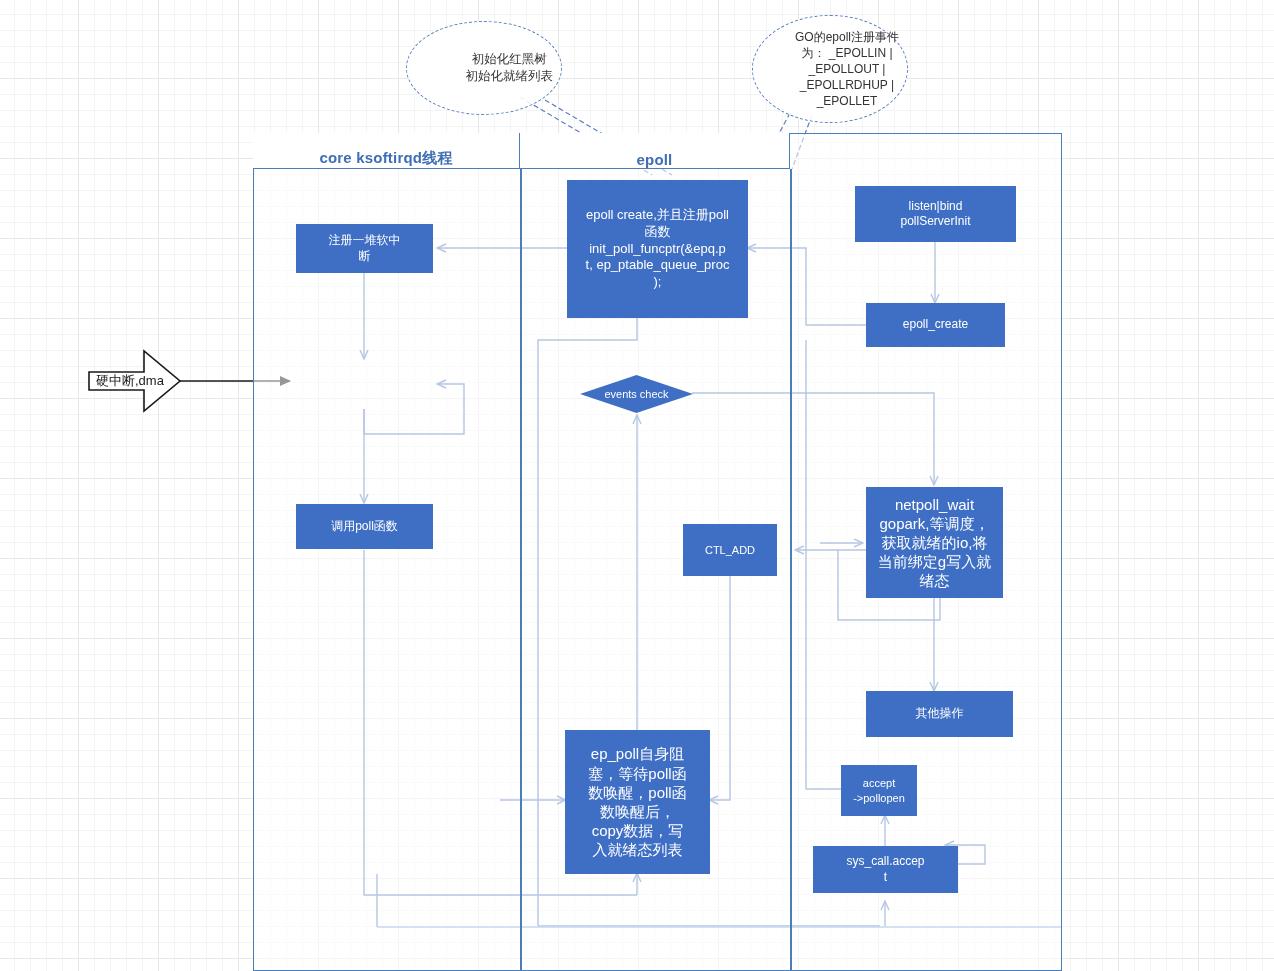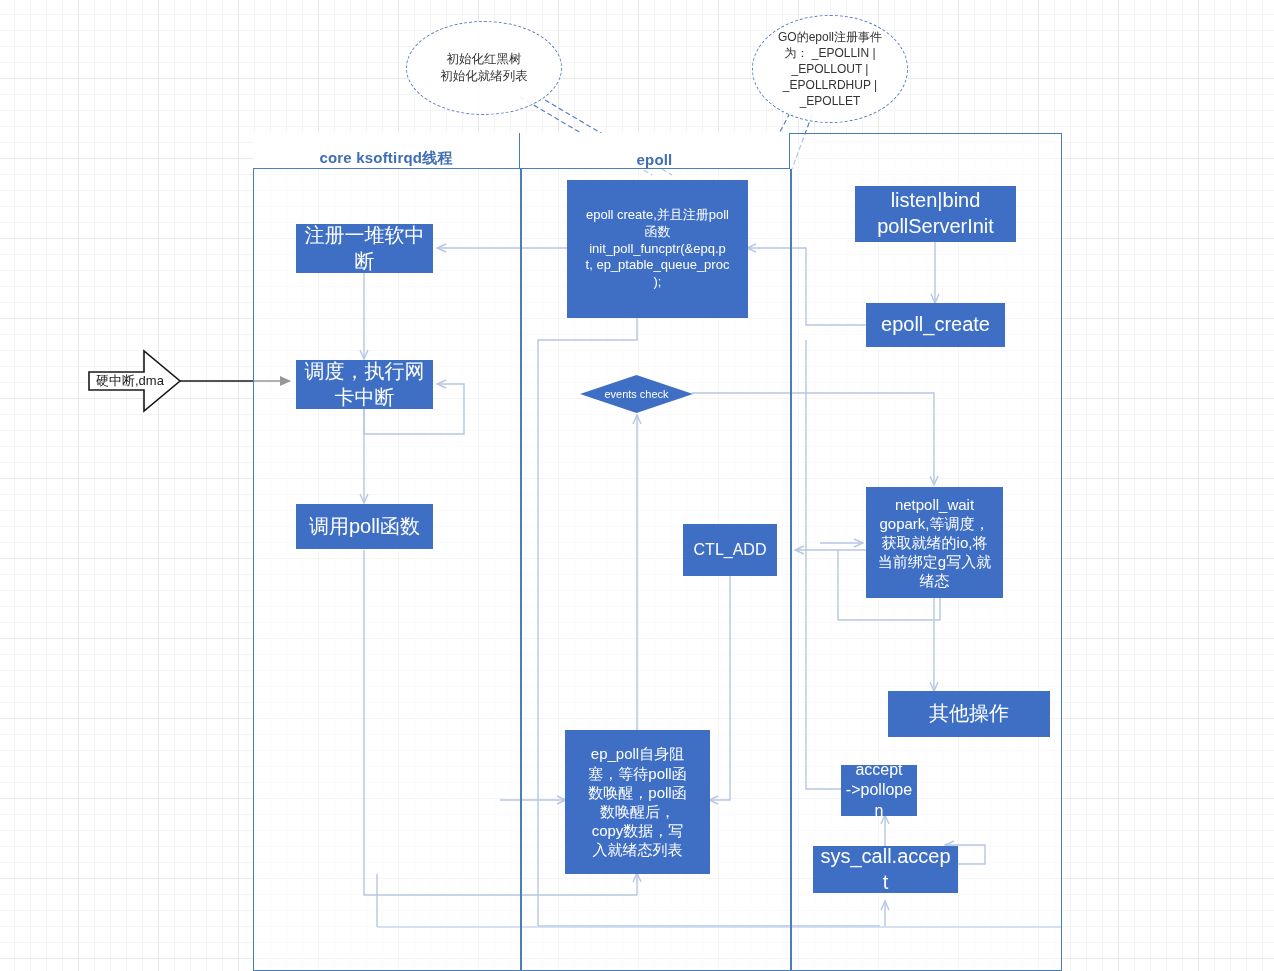--- a/index.html
+++ b/index.html
@@ -66,26 +66,26 @@
     position: absolute;
     box-sizing: border-box;
     background: #3f6fc4;
     color: #ffffff;
     display: flex;
     align-items: center;
     justify-content: center;
     text-align: center;
     line-height: 1.28;
     padding: 2px 4px;
-    font-size: 20px;
+    font-size: 12px;
     word-break: break-all;
     white-space: pre-line;
   }
   .node.sm { font-size: 13px; }
-  .node.xs { font-size: 16px; }
+  .node.xs { font-size: 11px; }
   .node.md { font-size: 15px; }
 
   
   .diamond {
     position: absolute;
     background: #3f6fc4;
     color: #ffffff;
     font-size: 11px;
     display: flex;
     align-items: center;
@@ -98,21 +98,21 @@
   .callout {
     position: absolute;
     border: 1.4px dashed #5b7fc0;
     border-radius: 50%;
     background: rgba(255,255,255,0.9);
     color: #333333;
     font-size: 12.5px;
     line-height: 1.35;
     display: flex;
     align-items: center;
-    justify-content: center;
+    justify-content: flex-end;
     text-align: center;
     white-space: pre-line;
     padding: 4px 8px;
     box-sizing: border-box;
   }
 
   
   .block-arrow {
     position: absolute;
     color: #1a1a1a;
@@ -226,24 +226,20 @@
       <path d="M1,23 L56,23 L56,2 L92,32 L56,62 L56,41 L1,41 Z" fill="#ffffff" stroke="#1a1a1a" stroke-width="1.6" stroke-linejoin="miter"></path>
     </svg>
     <span class="label">硬中断,dma</span>
   </div>
 
   <div class="node" style="left:296px; top:224px; width:137px; height:49px;">
     <span>注册一堆软中
 断</span>
   </div>
 
-  <div class="node" style="left:296px; top:360px; width:137px; height:49px;">
-    <span>调度，执行网
-卡中断</span>
-  </div>
 
   <div class="node" style="left:296px; top:504px; width:137px; height:45px;">
     <span>调用poll函数</span>
   </div>
 
   <div class="node sm" style="left:567px; top:180px; width:181px; height:138px;">
     <span>epoll create,并且注册poll
 函数
 init_poll_funcptr(&amp;epq.p
 t, ep_ptable_queue_proc
@@ -277,21 +273,21 @@
   </div>
 
   <div class="node md" style="left:866px; top:487px; width:137px; height:111px;">
     <span>netpoll_wait
 gopark,等调度，
 获取就绪的io,将
 当前绑定g写入就
 绪态</span>
   </div>
 
-  <div class="node" style="left:866px; top:691px; width:162px; height:46px;margin-left:22px;">
+  <div class="node" style="left:866px; top:691px; width:147px; height:46px;">
     <span>其他操作</span>
   </div>
 
   <div class="node xs" style="left:841px; top:765px; width:76px; height:51px;">
     <span>accept
 -&gt;pollopen</span>
   </div>
 
   <div class="node" style="left:813px; top:846px; width:145px; height:47px;">
     <span>sys_call.accep

